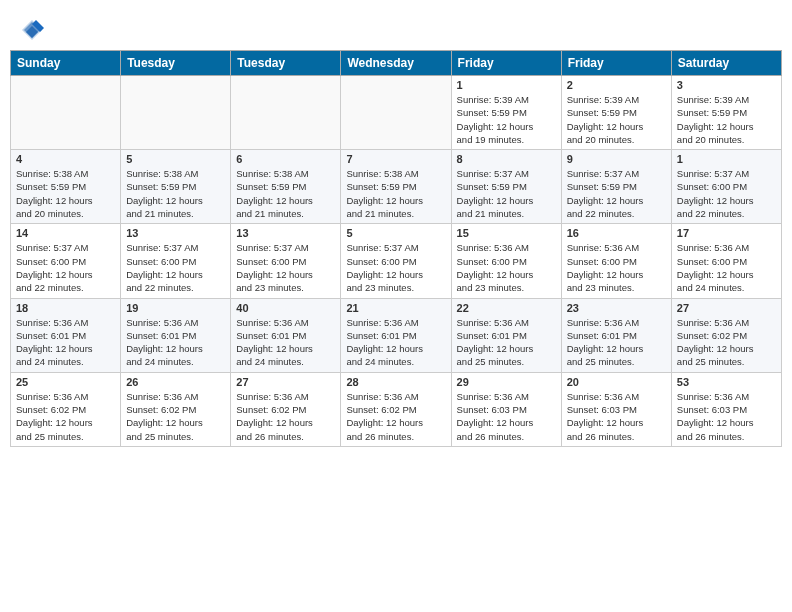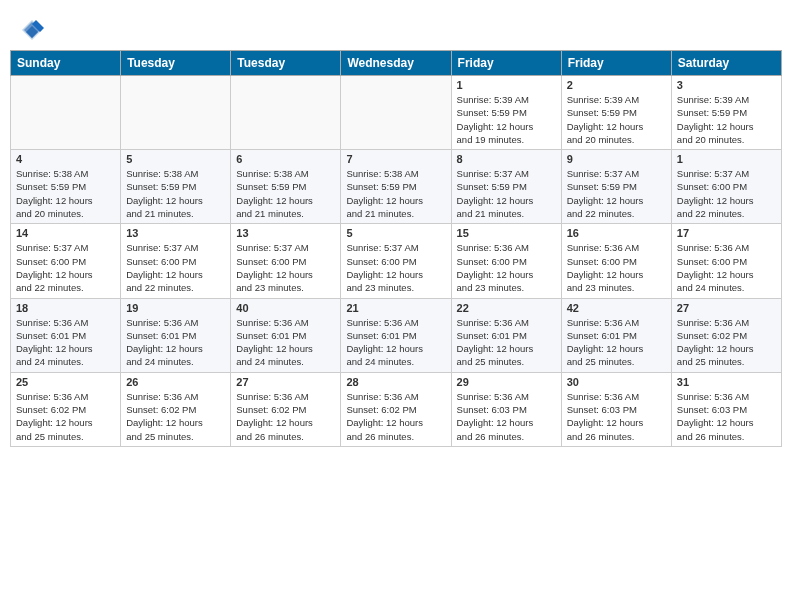--- a/index.html
+++ b/index.html
@@ -291,21 +291,21 @@
 and 24 minutes.</div>
         </td>
         <td>
           <span class="day-number">22</span>
           <div class="day-info" style="white-space: pre-line;">Sunrise: 5:36 AM
 Sunset: 6:01 PM
 Daylight: 12 hours
 and 25 minutes.</div>
         </td>
         <td>
-          <span class="day-number">42</span>
+          <span class="day-number">23</span>
           <div class="day-info" style="white-space: pre-line;">Sunrise: 5:36 AM
 Sunset: 6:01 PM
 Daylight: 12 hours
 and 25 minutes.</div>
         </td>
         <td>
           <span class="day-number">27</span>
           <div class="day-info" style="white-space: pre-line;">Sunrise: 5:36 AM
 Sunset: 6:02 PM
 Daylight: 12 hours
@@ -342,28 +342,28 @@
 and 26 minutes.</div>
         </td>
         <td>
           <span class="day-number">29</span>
           <div class="day-info" style="white-space: pre-line;">Sunrise: 5:36 AM
 Sunset: 6:03 PM
 Daylight: 12 hours
 and 26 minutes.</div>
         </td>
         <td>
-          <span class="day-number">30</span>
+          <span class="day-number">20</span>
           <div class="day-info" style="white-space: pre-line;">Sunrise: 5:36 AM
 Sunset: 6:03 PM
 Daylight: 12 hours
 and 26 minutes.</div>
         </td>
         <td>
-          <span class="day-number">31</span>
+          <span class="day-number">53</span>
           <div class="day-info" style="white-space: pre-line;">Sunrise: 5:36 AM
 Sunset: 6:03 PM
 Daylight: 12 hours
 and 26 minutes.</div>
         </td>
       </tr>
     </tbody>
 </table>
 
 </body></html>

